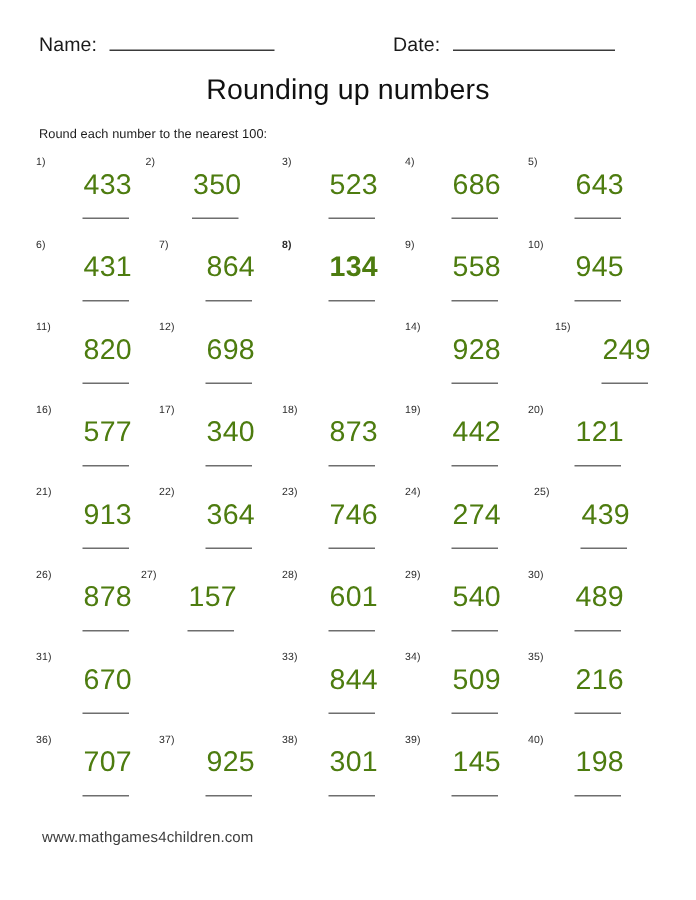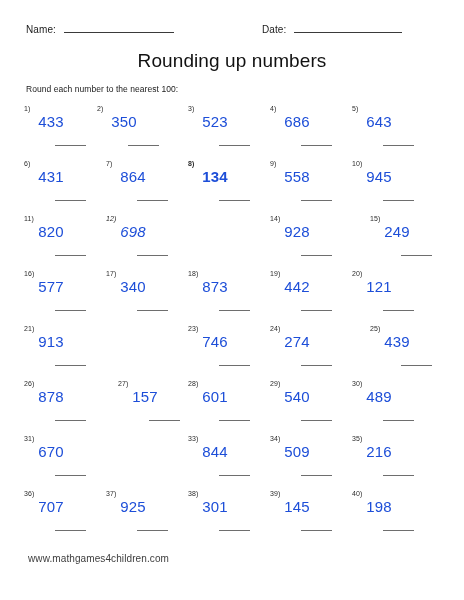--- a/index.html
+++ b/index.html
@@ -31,21 +31,21 @@
   }
   .field {
     position: absolute;
     display: flex;
     align-items: baseline;
     white-space: nowrap;
   }
   .field-name { left: 26px; }
   .field-date { left: 262px; }
   .field-label {
-    font-size: 10px;
+    font-size: 13px;
     color: #1a1a1a;
     letter-spacing: 0.1px;
   }
   .field-rule {
     display: inline-block;
     border-bottom: 1px solid #3a3a3a;
     height: 10px;
     margin-left: 8px;
   }
   .field-name .field-rule { width: 110px; }
@@ -98,23 +98,23 @@
     left: 10px;
     font-size: 7px;
     color: #2b2b2b;
     letter-spacing: 0.1px;
   }
   .cell-number {
     position: absolute;
     top: 9px;
     left: 0;
     width: 74px;
-    text-align: center;
-    font-size: 15px;
-    color: #1d4ed8;
+    text-align: right;
+    font-size: 19px;
+    color: #4d7c0f;
     letter-spacing: 0.2px;
   }
   .cell-blank {
     position: absolute;
     top: 41px;
     left: 41px;
     width: 31px;
     border-bottom: 1.4px solid #6e6e6e;
     height: 0;
   }
@@ -203,21 +203,21 @@
           <span class="cell-number">945</span>
           <span class="cell-blank"></span>
         </div>
       </div>
       <div class="grid-row">
         <div class="cell" style="left: 0px;">
           <span class="cell-index">11)</span>
           <span class="cell-number">820</span>
           <span class="cell-blank"></span>
         </div>
-        <div class="cell" style="left: 82px; font-style: italic;">
+        <div class="cell" style="left: 82px;">
           <span class="cell-index">12)</span>
           <span class="cell-number">698</span>
           <span class="cell-blank"></span>
         </div>
         <div class="cell" style="left: 246px;">
           <span class="cell-index">14)</span>
           <span class="cell-number">928</span>
           <span class="cell-blank"></span>
         </div>
         <div class="cell" style="left: 346px;">
@@ -252,43 +252,48 @@
           <span class="cell-number">121</span>
           <span class="cell-blank"></span>
         </div>
       </div>
       <div class="grid-row">
         <div class="cell" style="left: 0px;">
           <span class="cell-index">21)</span>
           <span class="cell-number">913</span>
           <span class="cell-blank"></span>
         </div>
+        <div class="cell" style="left: 82px;">
+          <span class="cell-index">22)</span>
+          <span class="cell-number">364</span>
+          <span class="cell-blank"></span>
+        </div>
         <div class="cell" style="left: 164px;">
           <span class="cell-index">23)</span>
           <span class="cell-number">746</span>
           <span class="cell-blank"></span>
         </div>
         <div class="cell" style="left: 246px;">
           <span class="cell-index">24)</span>
           <span class="cell-number">274</span>
           <span class="cell-blank"></span>
         </div>
-        <div class="cell" style="left: 346px;">
+        <div class="cell" style="left: 332px;">
           <span class="cell-index">25)</span>
           <span class="cell-number">439</span>
           <span class="cell-blank"></span>
         </div>
       </div>
       <div class="grid-row">
         <div class="cell" style="left: 0px;">
           <span class="cell-index">26)</span>
           <span class="cell-number">878</span>
           <span class="cell-blank"></span>
         </div>
-        <div class="cell" style="left: 94px;">
+        <div class="cell" style="left: 70px;">
           <span class="cell-index">27)</span>
           <span class="cell-number">157</span>
           <span class="cell-blank"></span>
         </div>
         <div class="cell" style="left: 164px;">
           <span class="cell-index">28)</span>
           <span class="cell-number">601</span>
           <span class="cell-blank"></span>
         </div>
         <div class="cell" style="left: 246px;">

